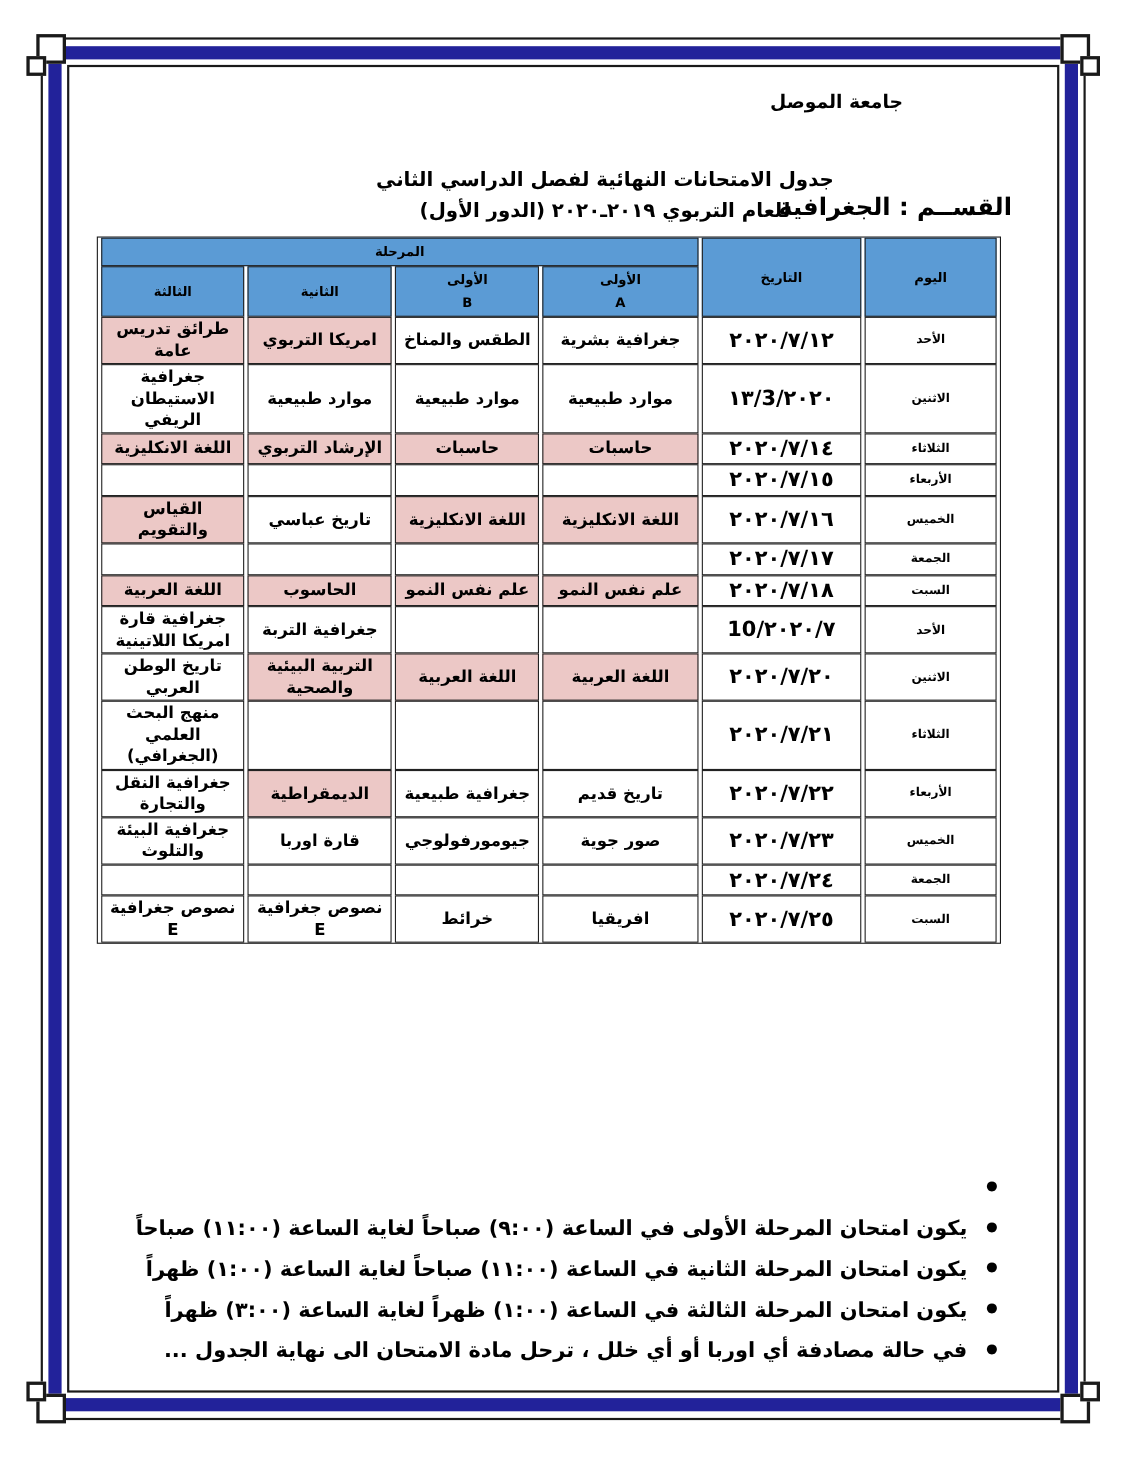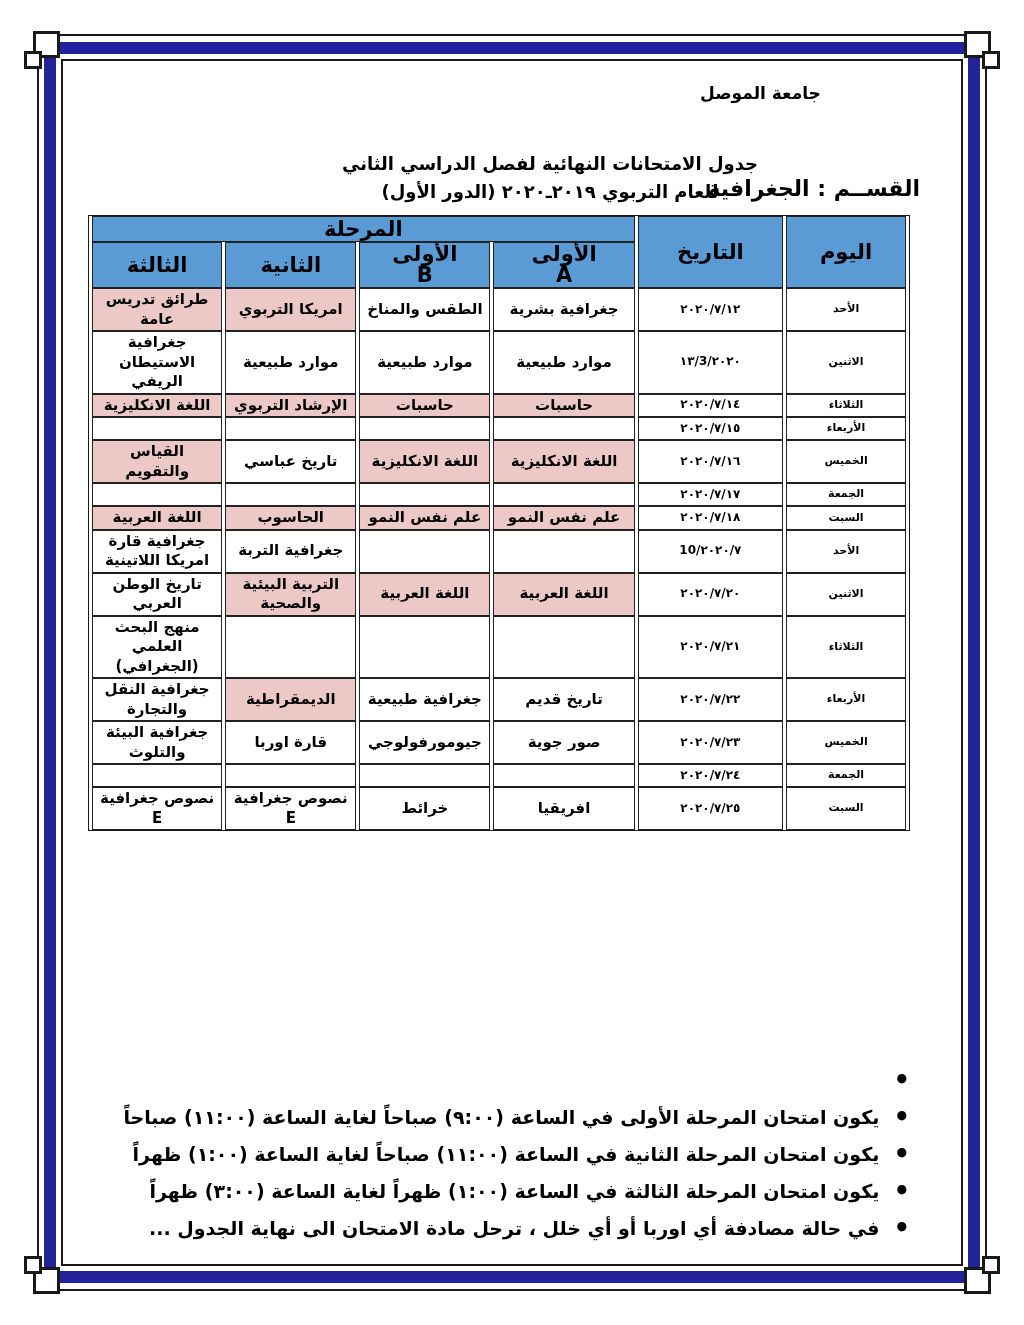--- a/index.html
+++ b/index.html
@@ -36,26 +36,26 @@
     letter-spacing:0.5px;}
 
   
   .table-pos{position:absolute;right:114px;top:215px;}
   table.exam{border-collapse:separate;border-spacing:3px 0;table-layout:fixed;
     width:822px;border:1px solid var(--border-dark);background:#fff;}
   col.w-day{width:118px;} col.w-date{width:143px;} col.w-a{width:139px;}
   col.w-b{width:129px;} col.w-2{width:129px;} col.w-3{width:128px;}
   th,td{border:1px solid #222;text-align:center;vertical-align:middle;
     font-weight:bold;padding:1px 3px;white-space:pre-line;overflow:hidden;}
-  th{background:var(--header-blue);font-size:21px;}
+  th{background:var(--header-blue);font-size:12px;}
   tr.stage-row th{height:24px;line-height:22px;}
   tr.sub-row th{height:46px;line-height:21px;}
   td{font-size:15px;height:23px;line-height:1.3;}
   td.day-cell{font-size:11px;}
-  td.date-cell{font-size:12px;letter-spacing:2px;}
+  td.date-cell{font-size:19px;letter-spacing:2px;}
   td.pink{background:var(--cell-pink);}
 
   
   .notes{position:absolute;right:114px;top:1062px;width:800px;margin:0;padding:0;list-style:none;}
   .notes li{display:flex;align-items:flex-start;font-size:19px;font-weight:bold;
     line-height:37px;}
   .notes .bullet{font-size:26px;margin-left:14px;line-height:37px;}
 </style>
 </head>
 <body>

